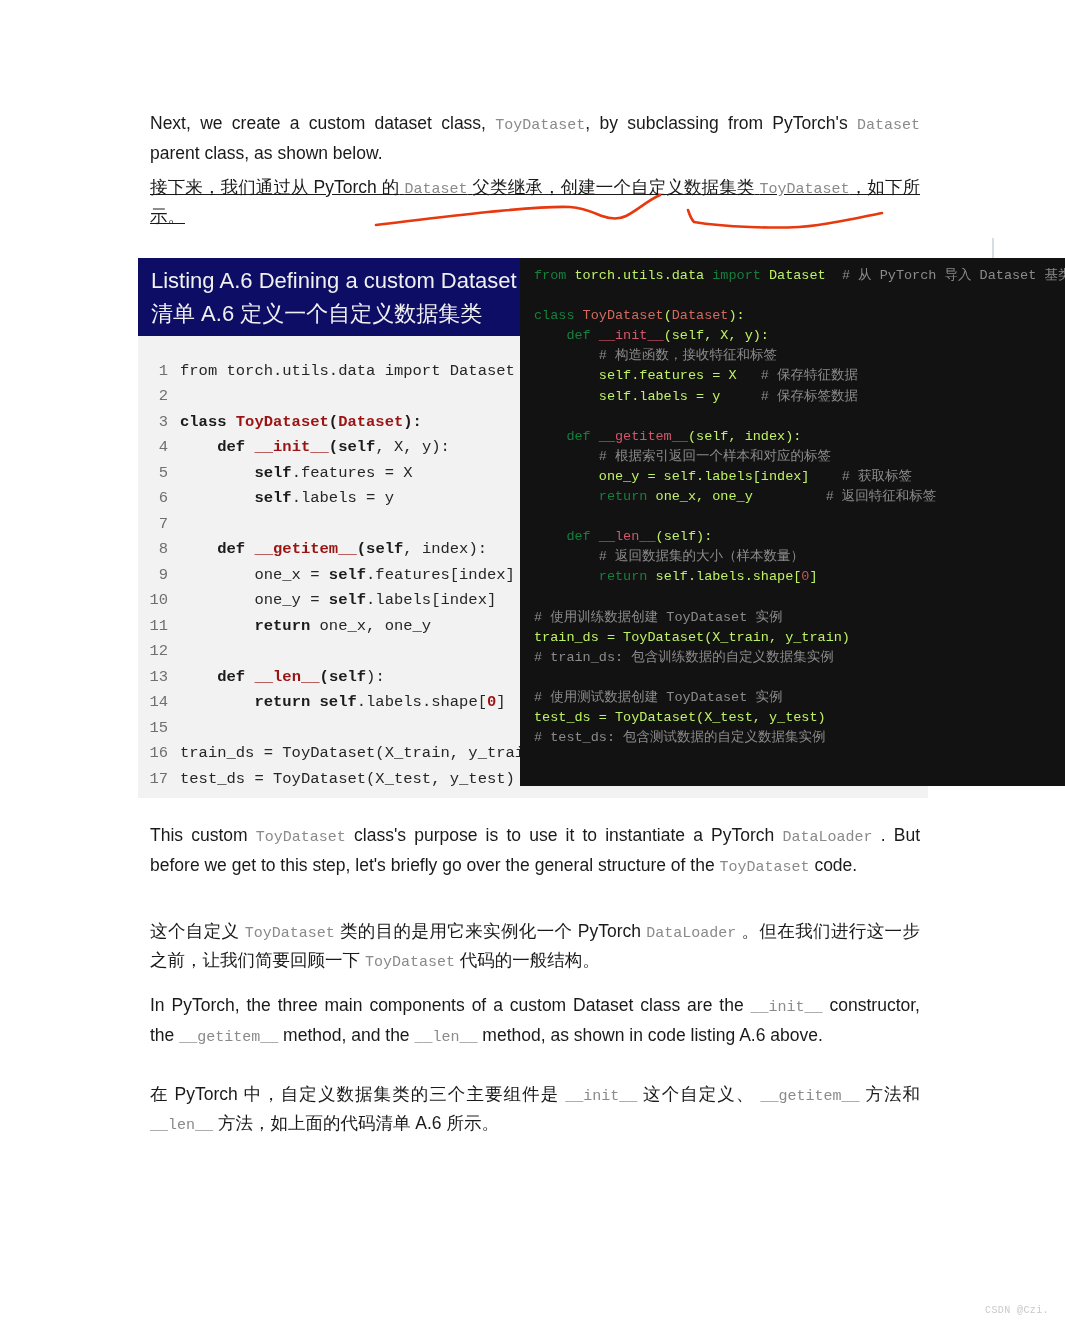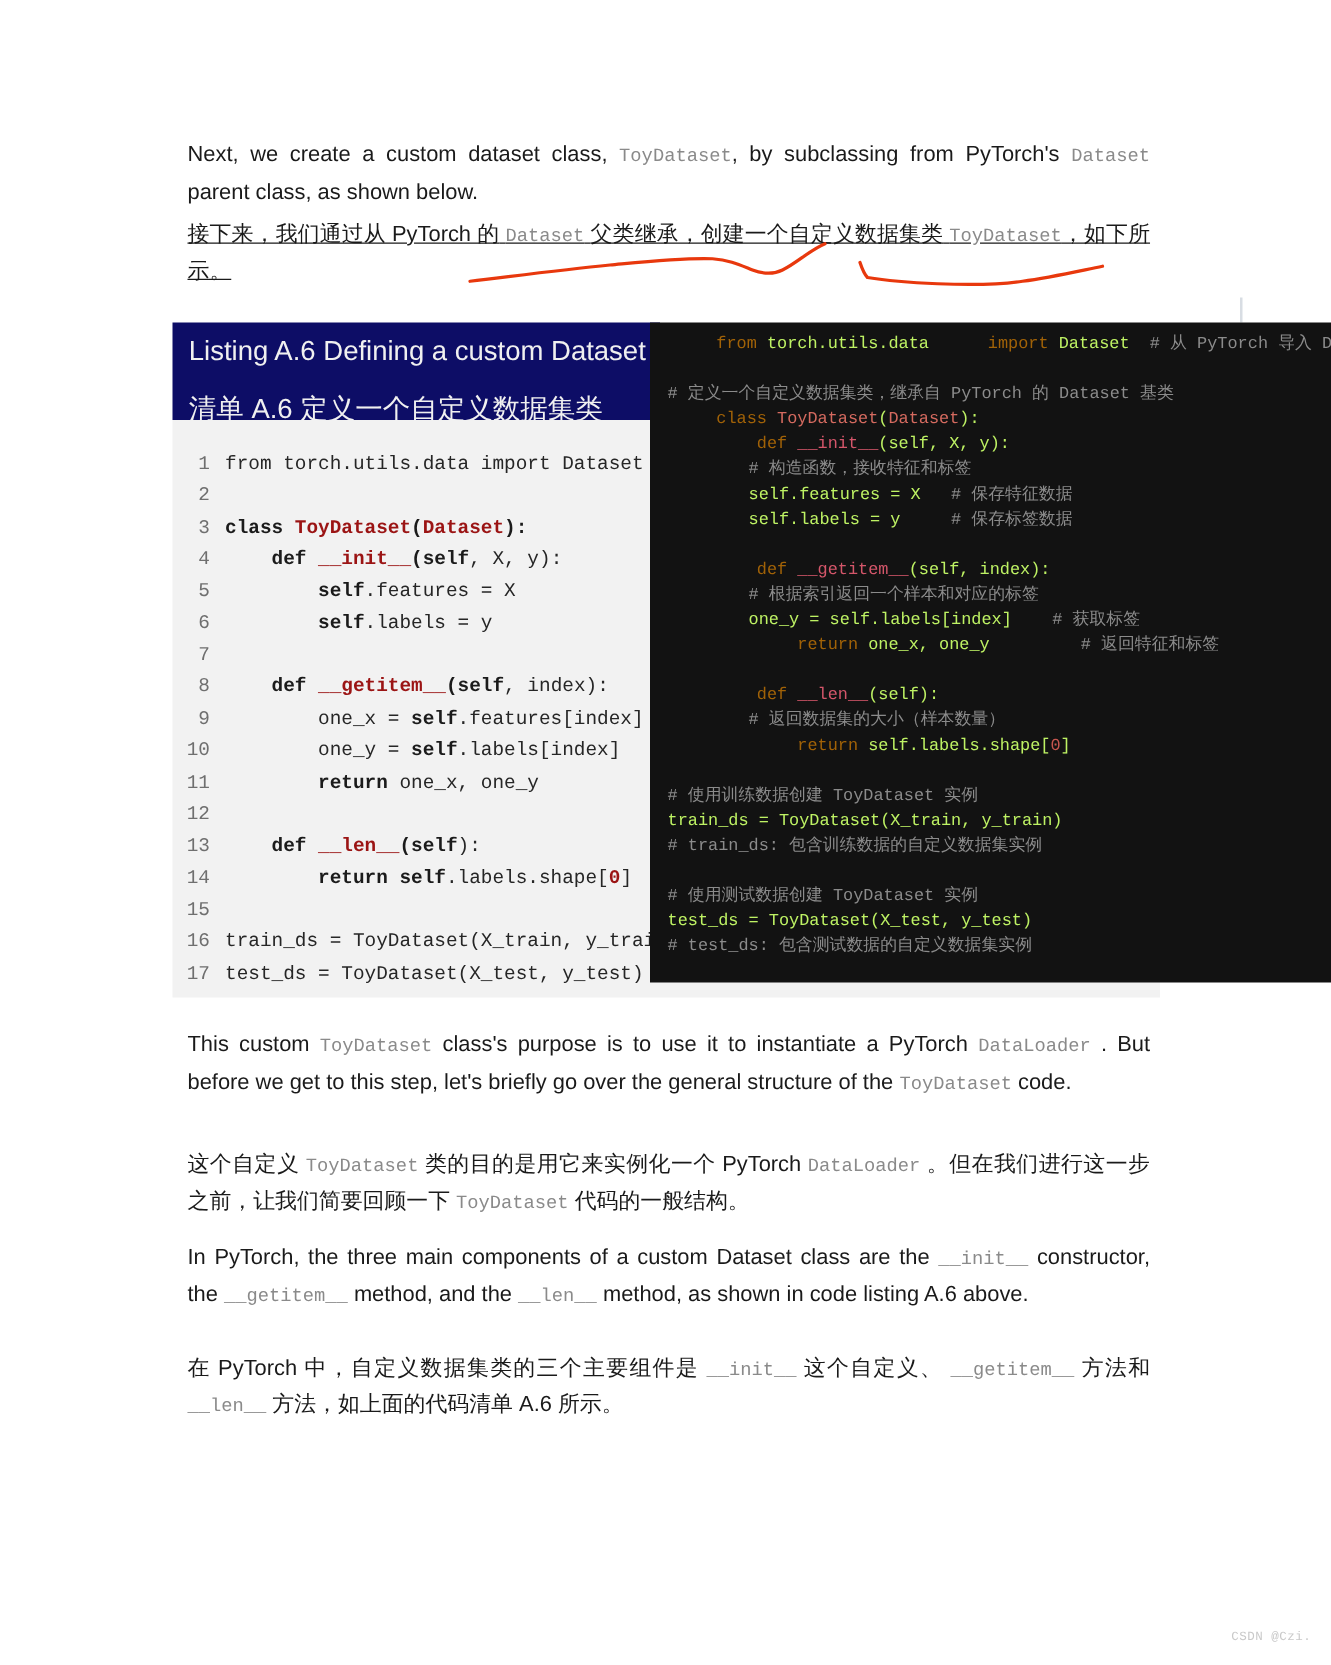--- a/index.html
+++ b/index.html
@@ -82,21 +82,21 @@
   }
   .codeblock-dark .row{
     height:20.1px;
     font-family:"Liberation Mono","DejaVu Sans Mono",monospace;
     font-size:13.5px;
     line-height:20.1px;
     white-space:pre;
     color:#d8d8d8;
     padding-left:14px;
   }
-  .d-kw{color:#a16207;margin-left:39px;}
+  .d-kw{color:#15803d;}
   .d-cls{color:#d46a5f;}
   .d-dun{color:#d4566a;}
   .d-cmt{color:#8b8b8b;}
   .d-num{color:#c8564f;}
   .d-txt{color:#bef264;}
 
   
   .annot{position:absolute;pointer-events:none;}
 
   
@@ -134,21 +134,21 @@
 
   <svg class="annot" style="left:370px; top:192px;" width="520" height="40" viewBox="0 0 520 40">
     <path d="M6,33 C40,29 78,24 118,20 C150,17 178,14 200,15 C214,16 222,20 232,24 C240,27 248,28 256,24 C268,18 278,8 290,3" fill="none" stroke="#e8380d" stroke-width="2.6" stroke-linecap="round"></path>
     <path d="M318,18 C320,24 322,28 324,30 C336,32 356,34 380,35 C404,36 428,36 448,33 C470,30 492,25 512,21" fill="none" stroke="#e8380d" stroke-width="2.6" stroke-linecap="round"></path>
   </svg>
 
   <div class="tickmark" style="left:992px; top:238px; height:20px;"></div>
 
   <div class="listing-head" style="left:138px; top:258px; width:390px; height:78px; padding-top:9px;">
     <div class="ln">Listing A.6 Defining a custom Dataset class</div>
-    <div class="ln" style="margin-top:18px;">清单 A.6 定义一个自定义数据集类</div>
+    <div class="ln" style="margin-top:5px;">清单 A.6 定义一个自定义数据集类</div>
   </div>
 
   <div class="codeblock-light" style="left:138px; top:336px; width:790px; height:462px; padding-top:22px;">
     <div id="light-rows">
         <div class="row"><span class="gutter">1</span><span class="src"><span>from torch.utils.data import Dataset</span></span></div>
         <div class="row"><span class="gutter">2</span><span class="src"></span></div>
         <div class="row"><span class="gutter">3</span><span class="src"><span class="kw">class </span><span class="nm">ToyDataset</span><span class="kw">(</span><span class="nm">Dataset</span><span class="kw">):</span></span></div>
         <div class="row"><span class="gutter">4</span><span class="src"><span>    </span><span class="kw">def </span><span class="nm">__init__</span><span class="kw">(</span><span class="kw">self</span><span>, X, y):</span></span></div>
         <div class="row"><span class="gutter">5</span><span class="src"><span>        </span><span class="kw">self</span><span>.features = X</span></span></div>
         <div class="row"><span class="gutter">6</span><span class="src"><span>        </span><span class="kw">self</span><span>.labels = y</span></span></div>
@@ -163,21 +163,20 @@
         <div class="row"><span class="gutter">15</span><span class="src"></span></div>
         <div class="row"><span class="gutter">16</span><span class="src"><span>train_ds = ToyDataset(X_train, y_train)</span></span></div>
         <div class="row"><span class="gutter">17</span><span class="src"><span>test_ds = ToyDataset(X_test, y_test)</span></span></div>
       </div>
   </div>
 
   <div class="codeblock-dark" style="left:520px; top:258px; width:545px; height:528px;">
     <div id="dark-rows">
         <div class="row"><span class="d-kw">from </span><span class="d-txt">torch.utils.data </span><span class="d-kw">import </span><span class="d-txt">Dataset</span><span class="d-cmt">  # 从 PyTorch 导入 Dataset 基类</span></div>
         <div class="row">&nbsp;</div>
-        <div class="row"><span class="d-cmt"># 定义一个自定义数据集类，继承自 PyTorch 的 Dataset 基类</span></div>
         <div class="row"><span class="d-kw">class </span><span class="d-cls">ToyDataset</span><span class="d-txt">(</span><span class="d-cls">Dataset</span><span class="d-txt">):</span></div>
         <div class="row"><span class="d-txt">    </span><span class="d-kw">def </span><span class="d-dun">__init__</span><span class="d-txt">(self, X, y):</span></div>
         <div class="row"><span class="d-cmt">        # 构造函数，接收特征和标签</span></div>
         <div class="row"><span class="d-txt">        self.features = X</span><span class="d-cmt">   # 保存特征数据</span></div>
         <div class="row"><span class="d-txt">        self.labels = y</span><span class="d-cmt">     # 保存标签数据</span></div>
         <div class="row">&nbsp;</div>
         <div class="row"><span class="d-txt">    </span><span class="d-kw">def </span><span class="d-dun">__getitem__</span><span class="d-txt">(self, index):</span></div>
         <div class="row"><span class="d-cmt">        # 根据索引返回一个样本和对应的标签</span></div>
         <div class="row"><span class="d-txt">        one_y = self.labels[index]</span><span class="d-cmt">    # 获取标签</span></div>
         <div class="row"><span class="d-txt">        </span><span class="d-kw">return </span><span class="d-txt">one_x, one_y</span><span class="d-cmt">         # 返回特征和标签</span></div>

